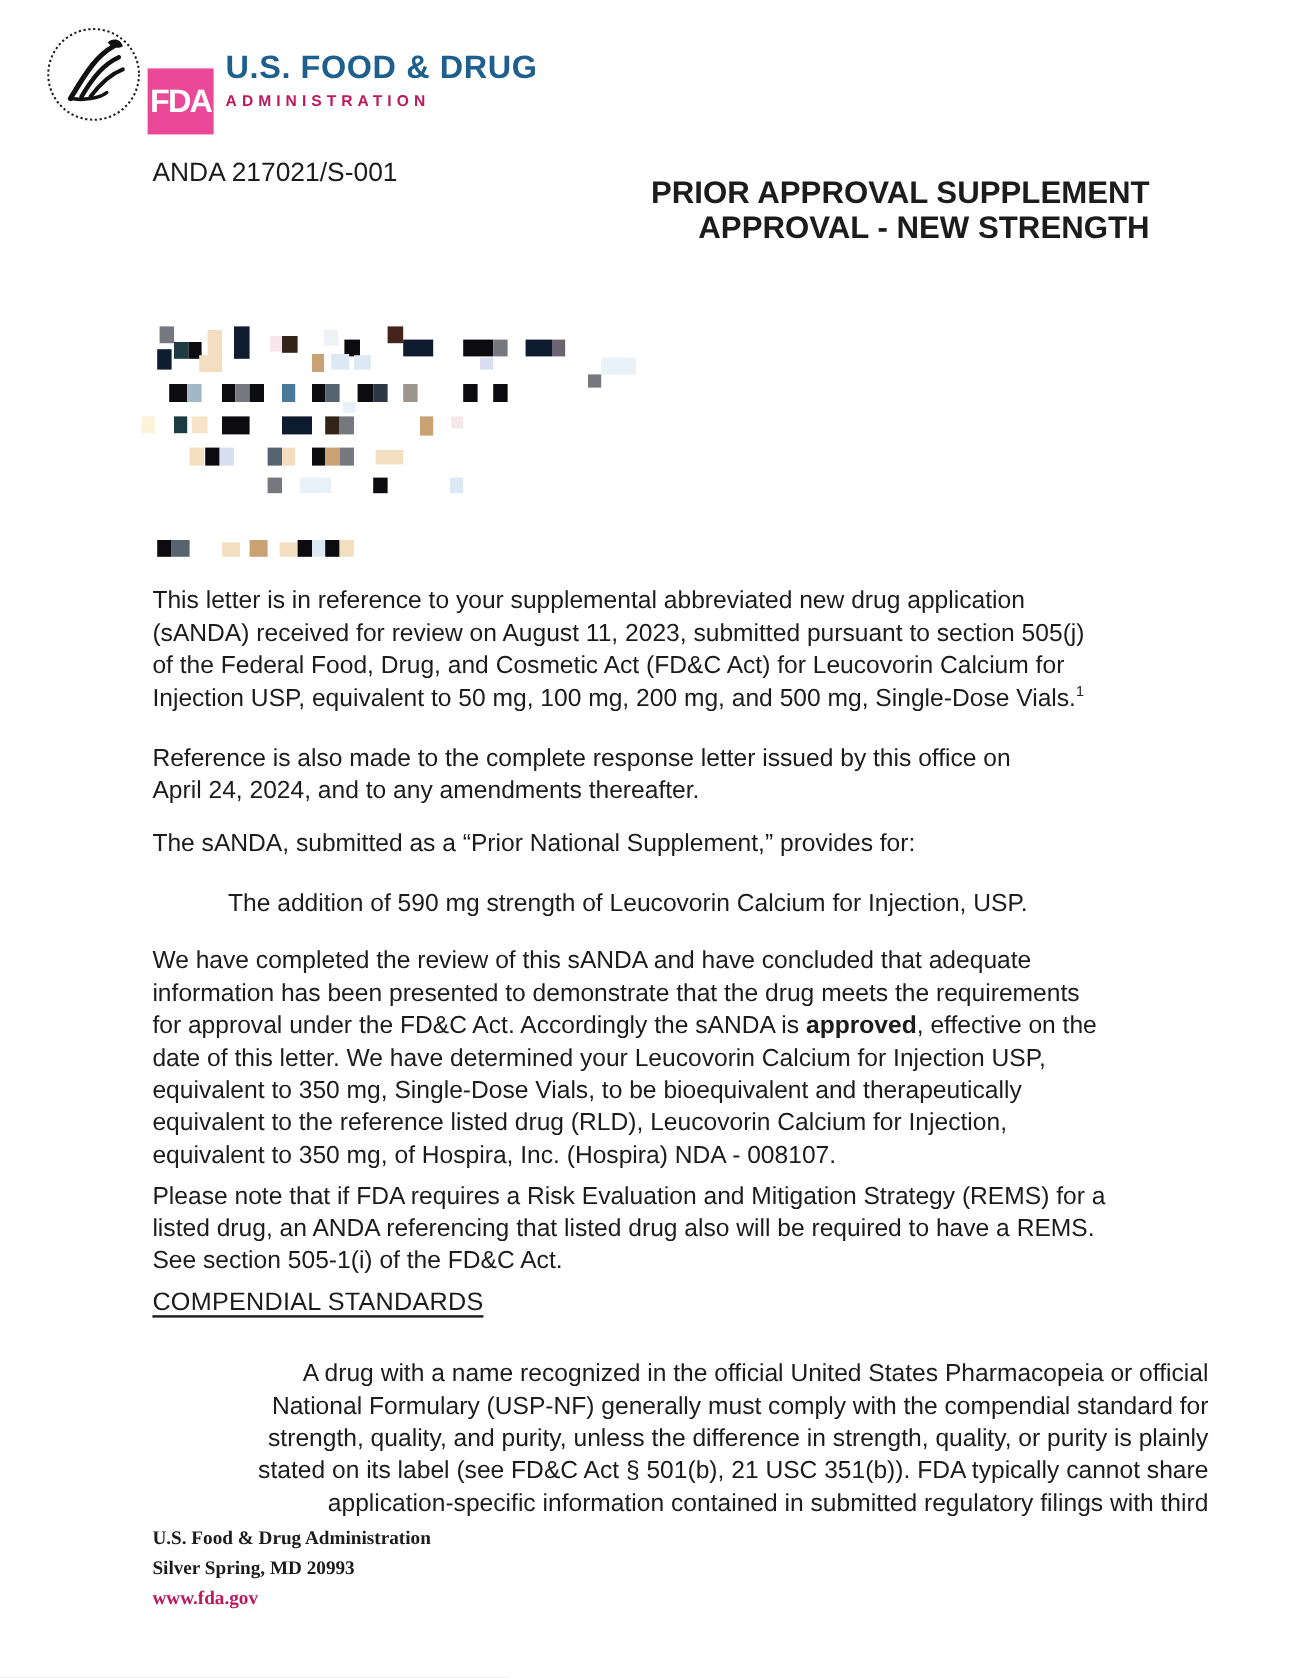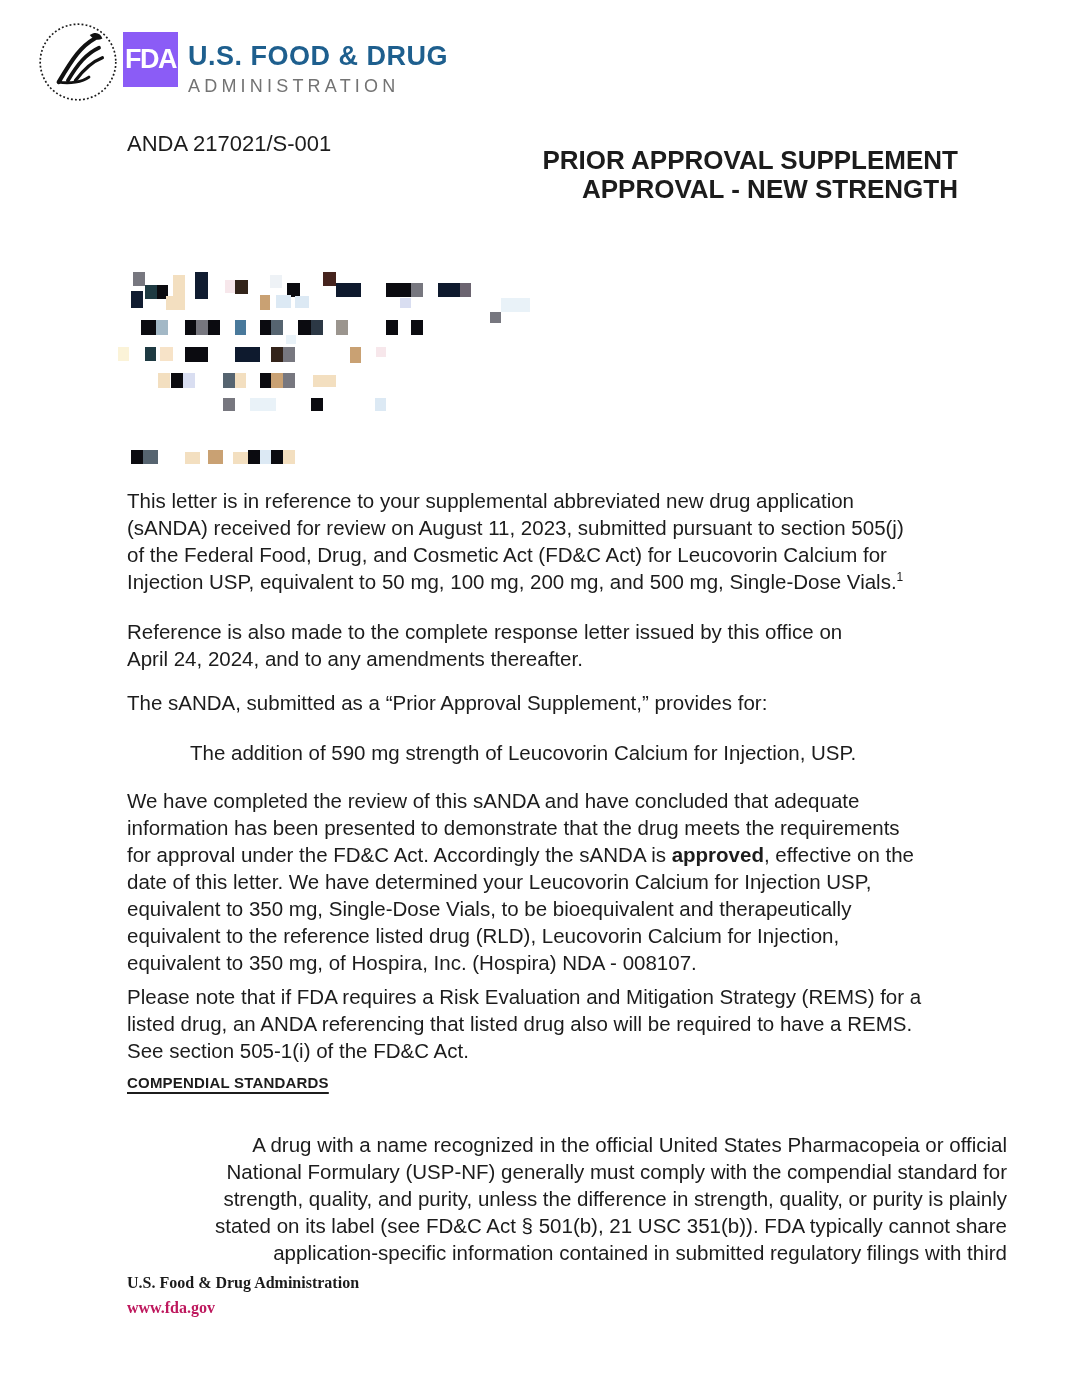--- a/index.html
+++ b/index.html
@@ -5,27 +5,27 @@
   html,body { margin:0; padding:0; background:#e8e8e8; }
   .page {
     position:relative; width:1080px; height:1398px; margin:0 auto;
     background:#ffffff; overflow:hidden;
     font-family:"Liberation Sans", sans-serif; color:#1c1c1c;
   }
 
   
   .hhs-logo { position:absolute; left:36px; top:18px; width:84px; height:88px; }
   .fda-square {
-    position:absolute; left:123px; top:32px; width:55px; height:55px;
-    background:#8b5cf6; color:#ffffff; display:flex; align-items:center; justify-content:center;
+    position:absolute; left:123px; top:57px; width:55px; height:55px;
+    background:#ec4899; color:#ffffff; display:flex; align-items:center; justify-content:center;
     font-weight:bold; font-size:27px; letter-spacing:-1.5px;
   }
   .wordmark { position:absolute; left:188px; top:41px; }
   .wordmark-line1 { font-size:27px; font-weight:bold; color:#1e5f8e; letter-spacing:.5px; white-space:nowrap; }
-  .wordmark-line2 { margin-top:4px; font-size:18px; font-weight:normal; color:#737373; letter-spacing:4.2px; white-space:nowrap; }
+  .wordmark-line2 { margin-top:4px; font-size:13px; font-weight:bold; color:#be185d; letter-spacing:4.2px; white-space:nowrap; }
 
   
   .app-number { position:absolute; left:127px; top:131px; font-size:22px; }
   .supplement-block {
     position:absolute; right:122px; top:146px; text-align:right;
     font-weight:bold; font-size:26px; line-height:29px; white-space:nowrap;
   }
 
   
   .mosaic { position:absolute; left:118px; top:263px; width:424px; height:207px; }
@@ -40,21 +40,21 @@
   .p-reference  { top:487px; }
   .p-crl        { top:618px; }
   .p-provides   { top:689px; }
   .p-addition   { top:739px; padding-left:63px; }
   .p-approval   { top:787px; }
   .p-rems       { top:983px; }
   .p-compendial { top:1131px;text-align:right; }
 
   .section-heading {
     position:absolute; left:127px; top:1074px; margin:0;
-    font-size:15px; font-weight:bold; letter-spacing:.2px;
+    font-size:21px; font-weight:normal; letter-spacing:.2px;
     text-decoration:underline; text-decoration-thickness:2px; text-underline-offset:4px;text-align:right;
   }
 
   
   .footer {
     position:absolute; left:127px; top:1270px;
     font-family:"Liberation Serif", serif; font-weight:bold;
     font-size:16px; line-height:25px; color:#1b1b1b;
   }
   .footer-link { color:#be185d; text-decoration:none; }
@@ -163,21 +163,21 @@
       <div style="position: absolute; left: 153px; top: 187px; width: 12px; height: 14px; background: rgb(11, 11, 16);"></div>
       <div style="position: absolute; left: 165px; top: 187px; width: 12px; height: 14px; background: rgb(243, 223, 192);"></div>
     </div>
 
   <p class="para p-reference"><span>This letter is in reference to your supplemental abbreviated new drug application
 (sANDA) received for review on August 11, 2023, submitted pursuant to section 505(j)
 of the Federal Food, Drug, and Cosmetic Act (FD&amp;C Act) for Leucovorin Calcium for
 Injection USP, equivalent to 50 mg, 100 mg, 200 mg, and 500 mg, Single-Dose Vials.</span><sup>1</sup></p>
   <p class="para p-crl"><span>Reference is also made to the complete response letter issued by this office on
 April 24, 2024, and to any amendments thereafter.</span></p>
-  <p class="para p-provides"><span>The sANDA, submitted as a “Prior Approval Supplement,” provides for:</span></p>
+  <p class="para p-provides"><span>The sANDA, submitted as a “Prior National Supplement,” provides for:</span></p>
   <p class="para p-addition"><span>The addition of 590 mg strength of Leucovorin Calcium for Injection, USP.</span></p>
   <p class="para p-approval"><span>We have completed the review of this sANDA and have concluded that adequate
 information has been presented to demonstrate that the drug meets the requirements
 for approval under the FD&amp;C Act. Accordingly the sANDA is </span><b>approved</b><span>, effective on the
 date of this letter. We have determined your Leucovorin Calcium for Injection USP,
 equivalent to 350 mg, Single-Dose Vials, to be bioequivalent and therapeutically
 equivalent to the reference listed drug (RLD), Leucovorin Calcium for Injection,
 equivalent to 350 mg, of Hospira, Inc. (Hospira) NDA - 008107.</span></p>
   <p class="para p-rems"><span>Please note that if FDA requires a Risk Evaluation and Mitigation Strategy (REMS) for a
 listed drug, an ANDA referencing that listed drug also will be required to have a REMS.
@@ -186,16 +186,17 @@
   <h2 class="section-heading">COMPENDIAL STANDARDS</h2>
 
   <p class="para p-compendial"><span>A drug with a name recognized in the official United States Pharmacopeia or official
 National Formulary (USP-NF) generally must comply with the compendial standard for
 strength, quality, and purity, unless the difference in strength, quality, or purity is plainly
 stated on its label (see FD&amp;C Act § 501(b), 21 USC 351(b)). FDA typically cannot share
 application-specific information contained in submitted regulatory filings with third</span></p>
 
   <div class="footer">
     <div>U.S. Food &amp; Drug Administration</div>
+    <div>Silver Spring, MD 20993</div>
     <div><a class="footer-link" href="#">www.fda.gov</a></div>
   </div>
 
 </div>
 
 </body></html>

